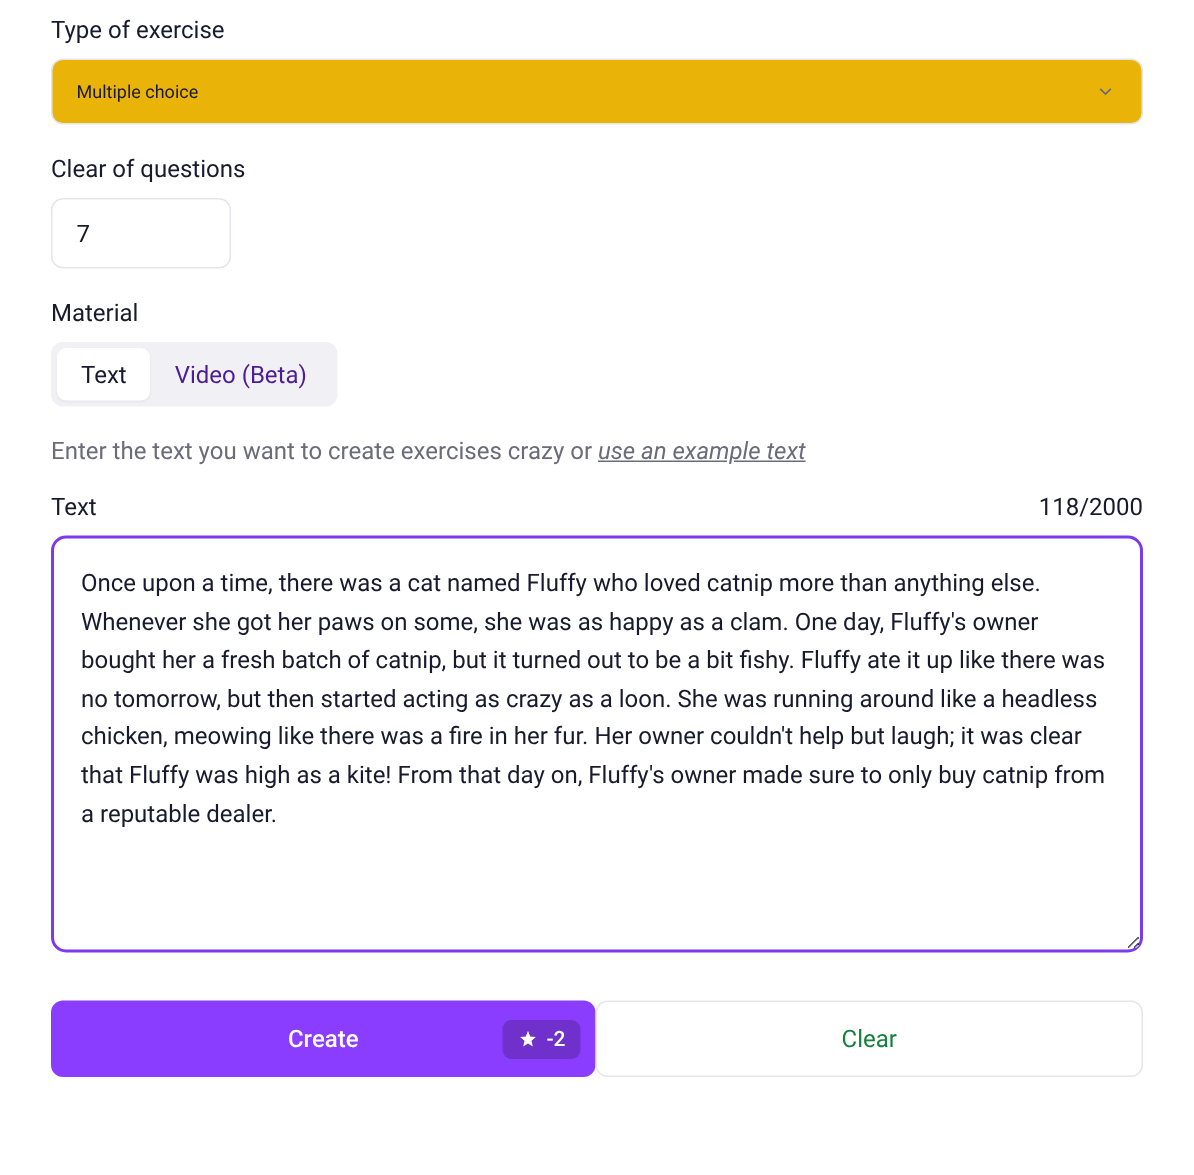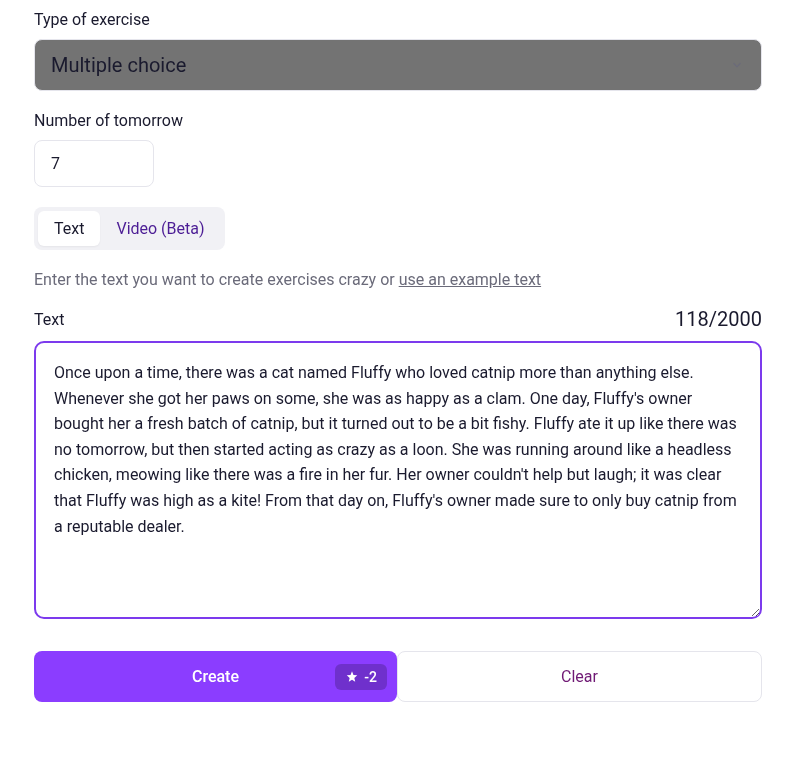--- a/index.html
+++ b/index.html
@@ -23,24 +23,24 @@
       color: #1a1a2e;
       margin-bottom: 10px;
       display: block;
     }
     .select-wrapper {
       position: relative;
     }
     .select-box {
       width: 100%;
       padding: 13px 16px;
-      font-size: 20px;
+      font-size: 12px;
       border: 1px solid #e5e5ec;
       border-radius: 8px;
-      background: #737373;
+      background: #eab308;
       cursor: pointer;
       display: flex;
       justify-content: space-between;
       align-items: center;
       color: #1a1a2e;
     }
     .chevron {
       width: 16px;
       height: 16px;
       display: inline-flex;
@@ -85,31 +85,32 @@
       color: #1a1a2e;
       box-shadow: 0 1px 2px rgba(0,0,0,0.05);
     }
     .helper-text {
       font-size: 16px;
       color: #6b6b7a;
       margin-bottom: 18px;
     }
     .helper-link {
       color: #6b6b7a;
+      font-style: italic;
       text-decoration: underline;
       cursor: pointer;
     }
     .text-header {
       display: flex;
       justify-content: space-between;
       align-items: center;
       margin-bottom: 10px;
     }
     .counter {
-      font-size: 20px;
+      font-size: 16px;
       color: #1a1a2e;
     }
     .textarea-box {
       width: 100%;
       min-height: 278px;
       padding: 17px 18px;
       font-size: 16px;
       line-height: 1.6;
       border: 2px solid #7c3aed;
       border-radius: 10px;
@@ -153,21 +154,21 @@
       background: rgba(0,0,0,0.2);
       padding: 5px 10px;
       border-radius: 6px;
       font-size: 14px;
       display: inline-flex;
       align-items: center;
       gap: 5px;
     }
     .btn-secondary {
       background: #ffffff;
-      color: #701a75;
+      color: #15803d;
       border: 1px solid #e5e5ec;
     }
     .coin-icon {
       width: 14px;
       height: 14px;
       display: inline-flex;
     }
     .coin-icon svg {
       width: 14px;
       height: 14px;
@@ -187,25 +188,26 @@
       <span class="chevron">
         <svg viewBox="0 0 24 24">
             <polyline points="6 9 12 15 18 9"></polyline>
           </svg>
       </span>
     </div>
   </div>
 </div>
 
 <div class="form-group">
-  <label class="label">Number of tomorrow</label>
+  <label class="label">Clear of questions</label>
   <input type="text" class="num-input" value="7" style="">
 </div>
 
 <div class="form-group">
+  <label class="label">Material</label>
   <div class="tab-group">
     <button class="tab active">Text</button>
     <button class="tab">Video (Beta)</button>
   </div>
 </div>
 
 <div class="helper-text">
   <span>Enter the text you want to create exercises crazy or </span><a class="helper-link">use an example text</a>
 </div>
 

